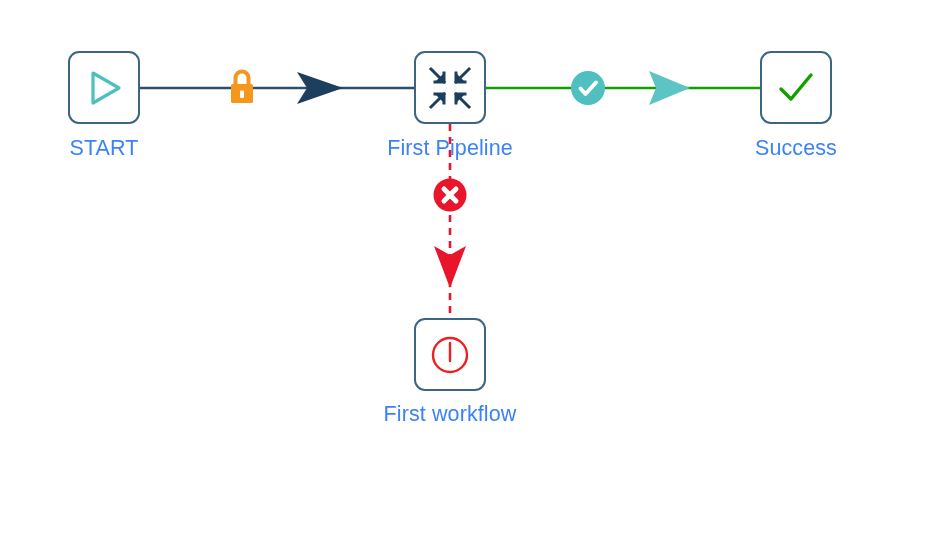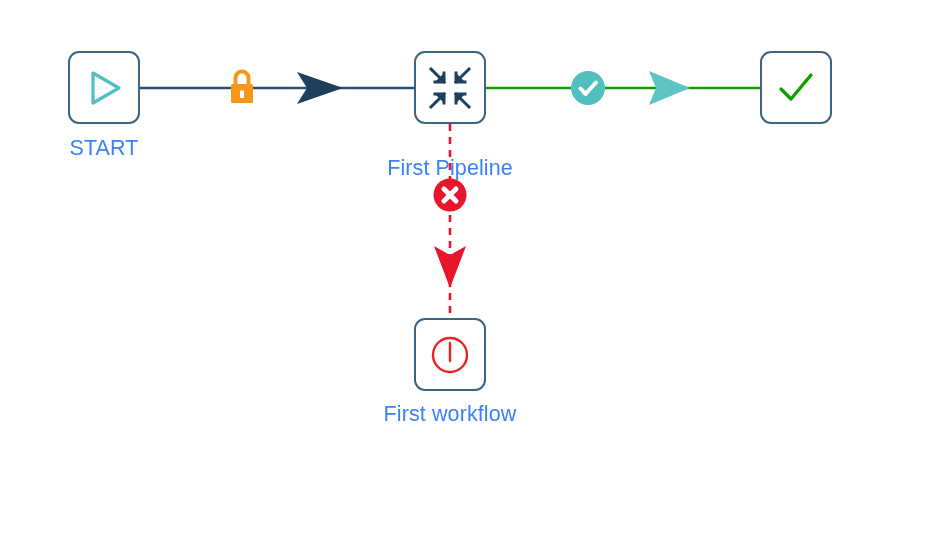--- a/index.html
+++ b/index.html
@@ -101,27 +101,28 @@
         <polyline points="30,9 30,18 39,18" fill="#1d3f5e" stroke="#1d3f5e"></polyline>
 
         <line x1="5" y1="43" x2="18" y2="30"></line>
         <polyline points="9,30 18,30 18,39" fill="#1d3f5e" stroke="#1d3f5e"></polyline>
 
         <line x1="43" y1="43" x2="30" y2="30"></line>
         <polyline points="39,30 30,30 30,39" fill="#1d3f5e" stroke="#1d3f5e"></polyline>
       </g>
     </svg>
   </div>
-  <div class="node-label" style="left:350px; top:136px; width:200px;margin-top:20px;">First Pipeline</div>
+  <div class="node-label" style="left:350px; top:136px; width:200px;">First Pipeline</div>
 
   <div class="node" style="left:760px; top:51px;">
     <svg width="46" height="46" viewBox="0 0 46 46">
       <path d="M 8 24 L 18 34 L 38 10" fill="none" stroke="#12a000" stroke-width="3.4" stroke-linecap="round" stroke-linejoin="round"></path>
     </svg>
   </div>
+  <div class="node-label" style="left:696px; top:136px; width:200px;">Success</div>
 
   <div class="node" style="left:414px; top:318px;">
     <svg width="46" height="46" viewBox="0 0 46 46">
       <circle cx="23" cy="23" r="17" fill="none" stroke="#ec2020" stroke-width="2.4"></circle>
       <line x1="23" y1="11" x2="23" y2="29" stroke="#ec2020" stroke-width="2.4" stroke-linecap="round"></line>
     </svg>
   </div>
   <div class="node-label" style="left:350px; top:402px; width:200px;">First workflow</div>
 
   <svg class="badge-layer" viewBox="0 0 951 537" xmlns="http://www.w3.org/2000/svg">

